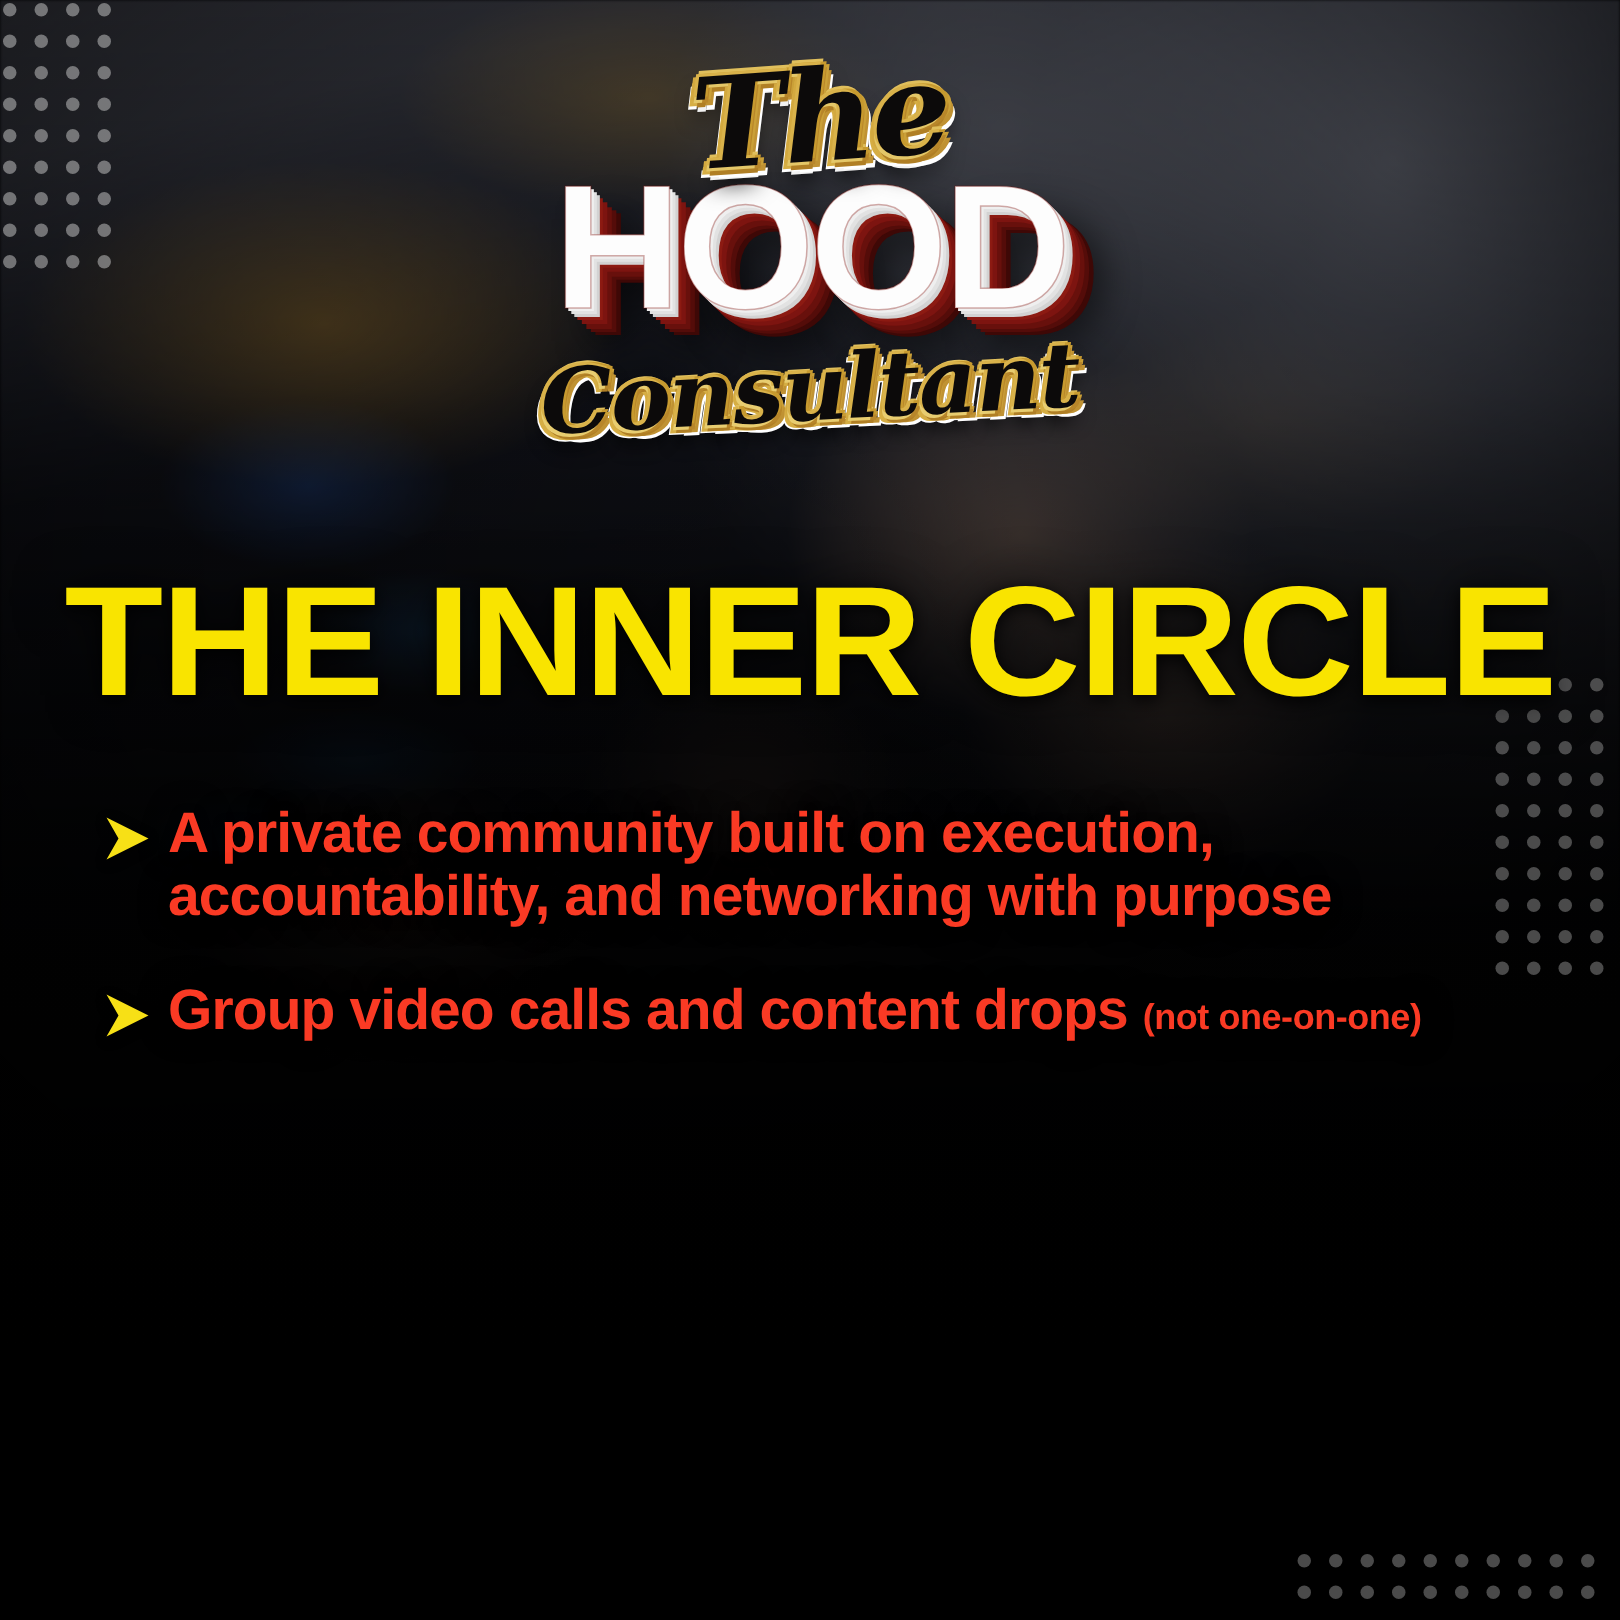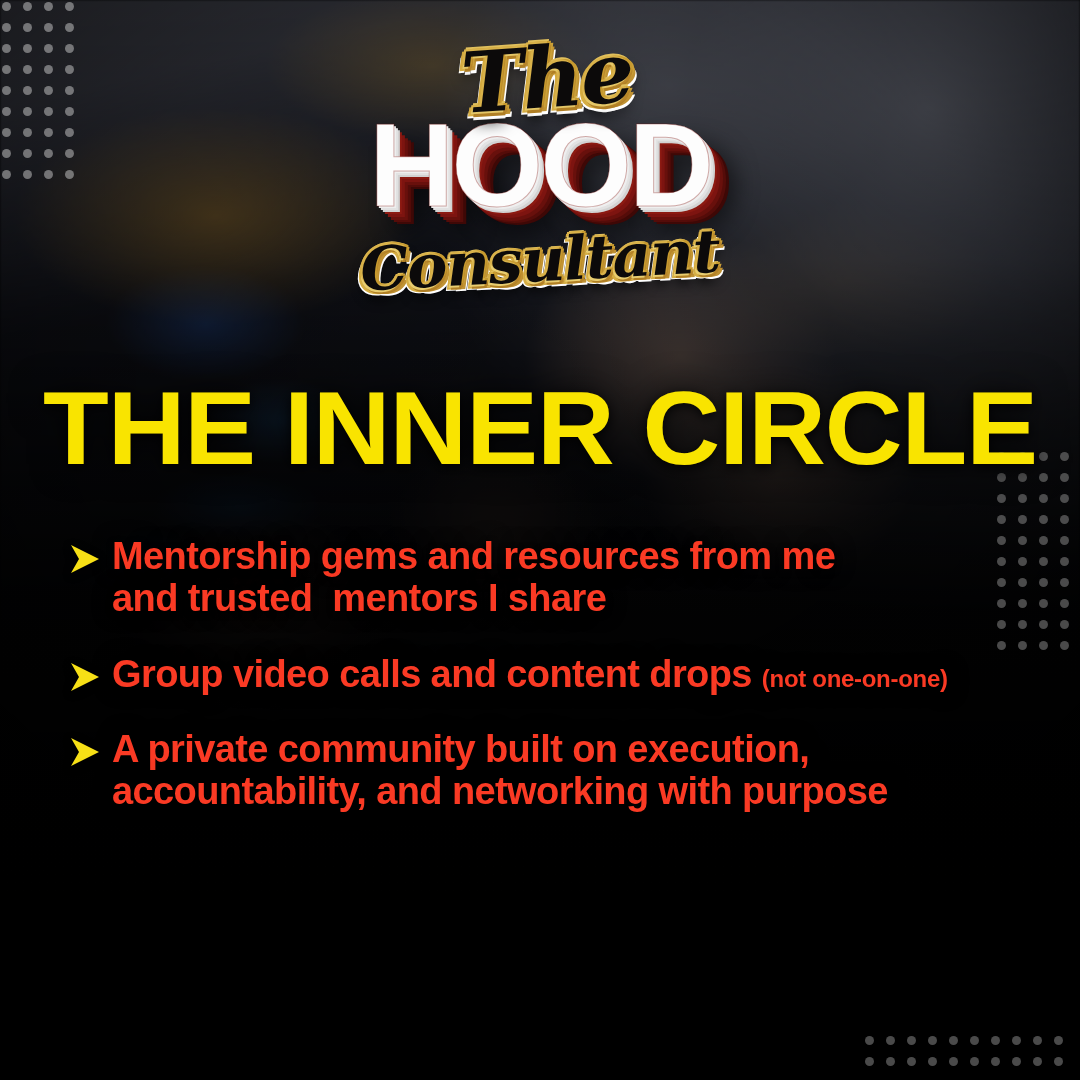--- a/index.html
+++ b/index.html
@@ -309,35 +309,26 @@
 
   <div class="headline">THE INNER CIRCLE</div>
 
   <div class="bullets" id="bullet-list">
       <div class="bullet">
         <span class="chev">
           <svg width="34" height="30" viewBox="0 0 34 30" xmlns="http://www.w3.org/2000/svg">
             <path d="M3 1 L31 15 L3 29 L11 15 Z" fill="#F7E016"></path>
           </svg>
         </span>
-        <span class="txt">Mentorship gems and resources from me
-and trusted  mentors I share</span>
+        <span class="txt">A private community built on execution,
+accountability, and networking with purpose</span>
       </div>
       <div class="bullet">
         <span class="chev">
           <svg width="34" height="30" viewBox="0 0 34 30" xmlns="http://www.w3.org/2000/svg">
             <path d="M3 1 L31 15 L3 29 L11 15 Z" fill="#F7E016"></path>
           </svg>
         </span>
         <span class="txt">Group video calls and content drops <span class="note">(not one-on-one)</span></span>
       </div>
-      <div class="bullet">
-        <span class="chev">
-          <svg width="34" height="30" viewBox="0 0 34 30" xmlns="http://www.w3.org/2000/svg">
-            <path d="M3 1 L31 15 L3 29 L11 15 Z" fill="#F7E016"></path>
-          </svg>
-        </span>
-        <span class="txt">A private community built on execution,
-accountability, and networking with purpose</span>
-      </div>
     </div>
 
 </div>
 
 </body></html>

